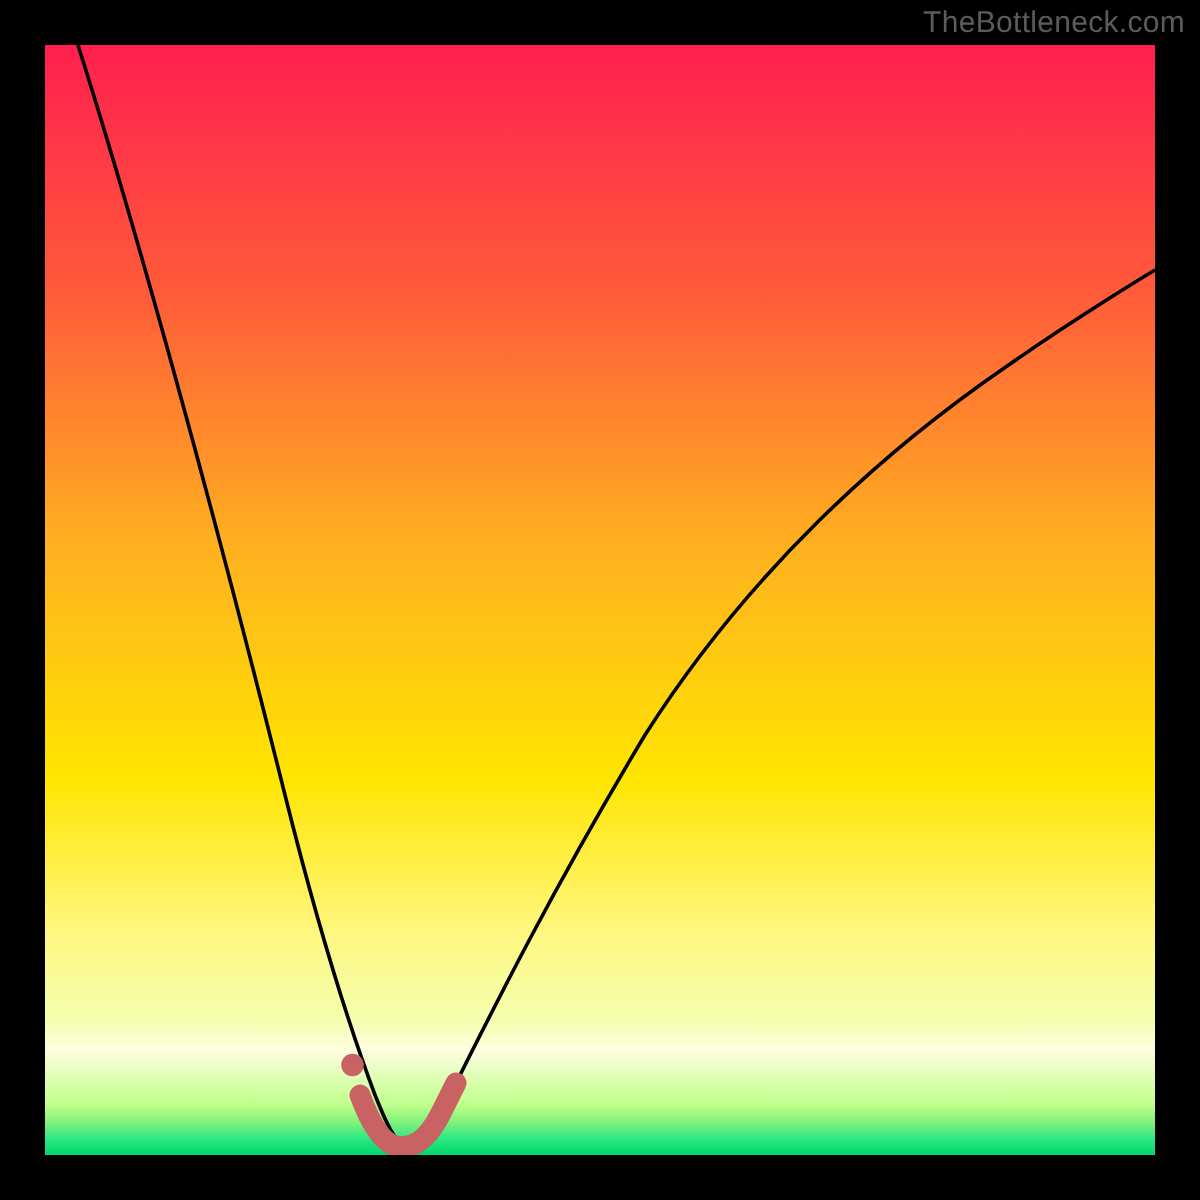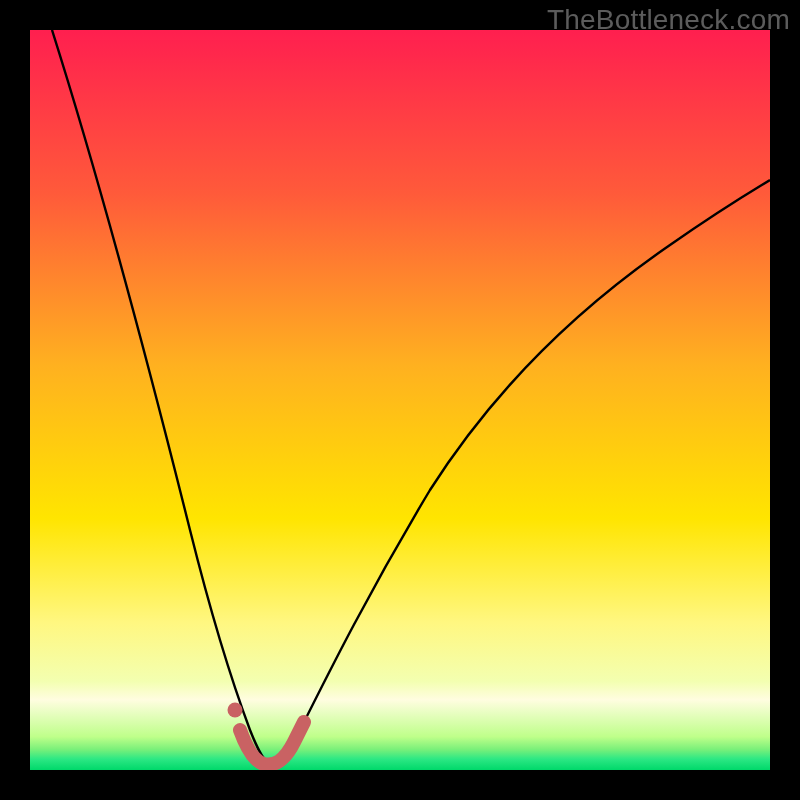--- a/index.html
+++ b/index.html
@@ -20,21 +20,21 @@
     overflow: hidden;
   }
   .gradient {
     position: absolute;
     left: 0; top: 0; right: 0; bottom: 0;
   }
   .watermark {
     position: absolute;
     top: 4px;
     right: 10px;
-    font-size: 28px;
+    font-size: 20px;
     color: #5c5c5c;
     font-weight: 500;
     letter-spacing: 0.2px;
   }
   svg.overlay {
     position: absolute;
     left: 0; top: 0;
     width: 740px;
     height: 740px;
     overflow: visible;

